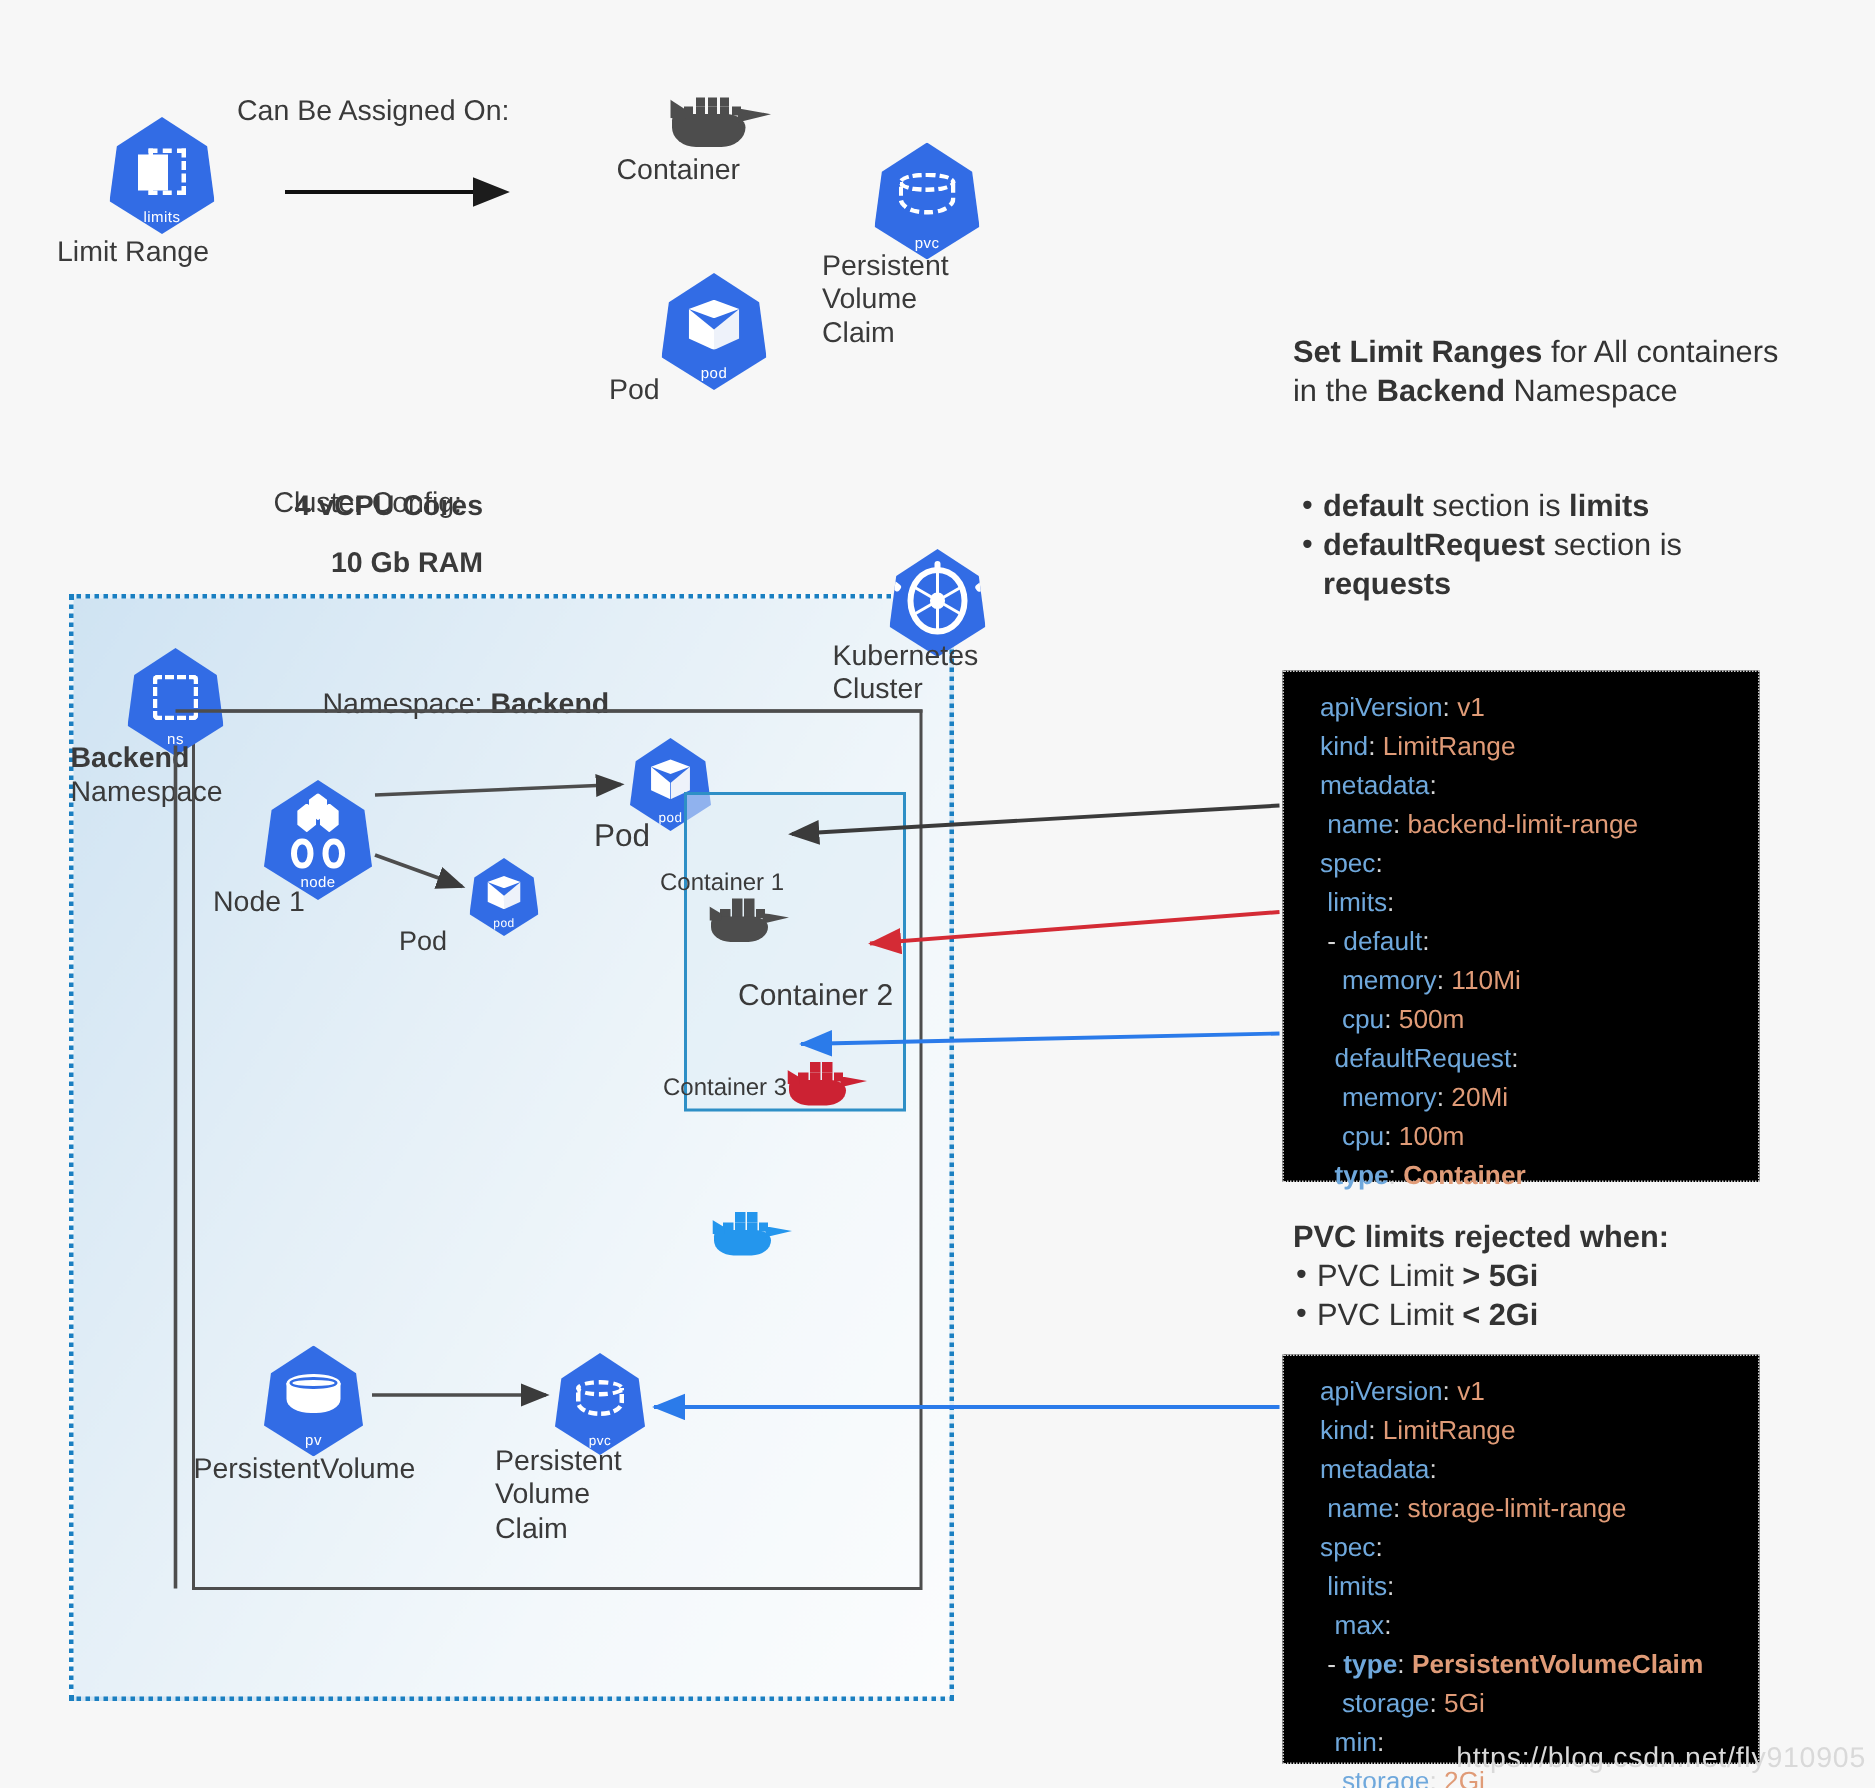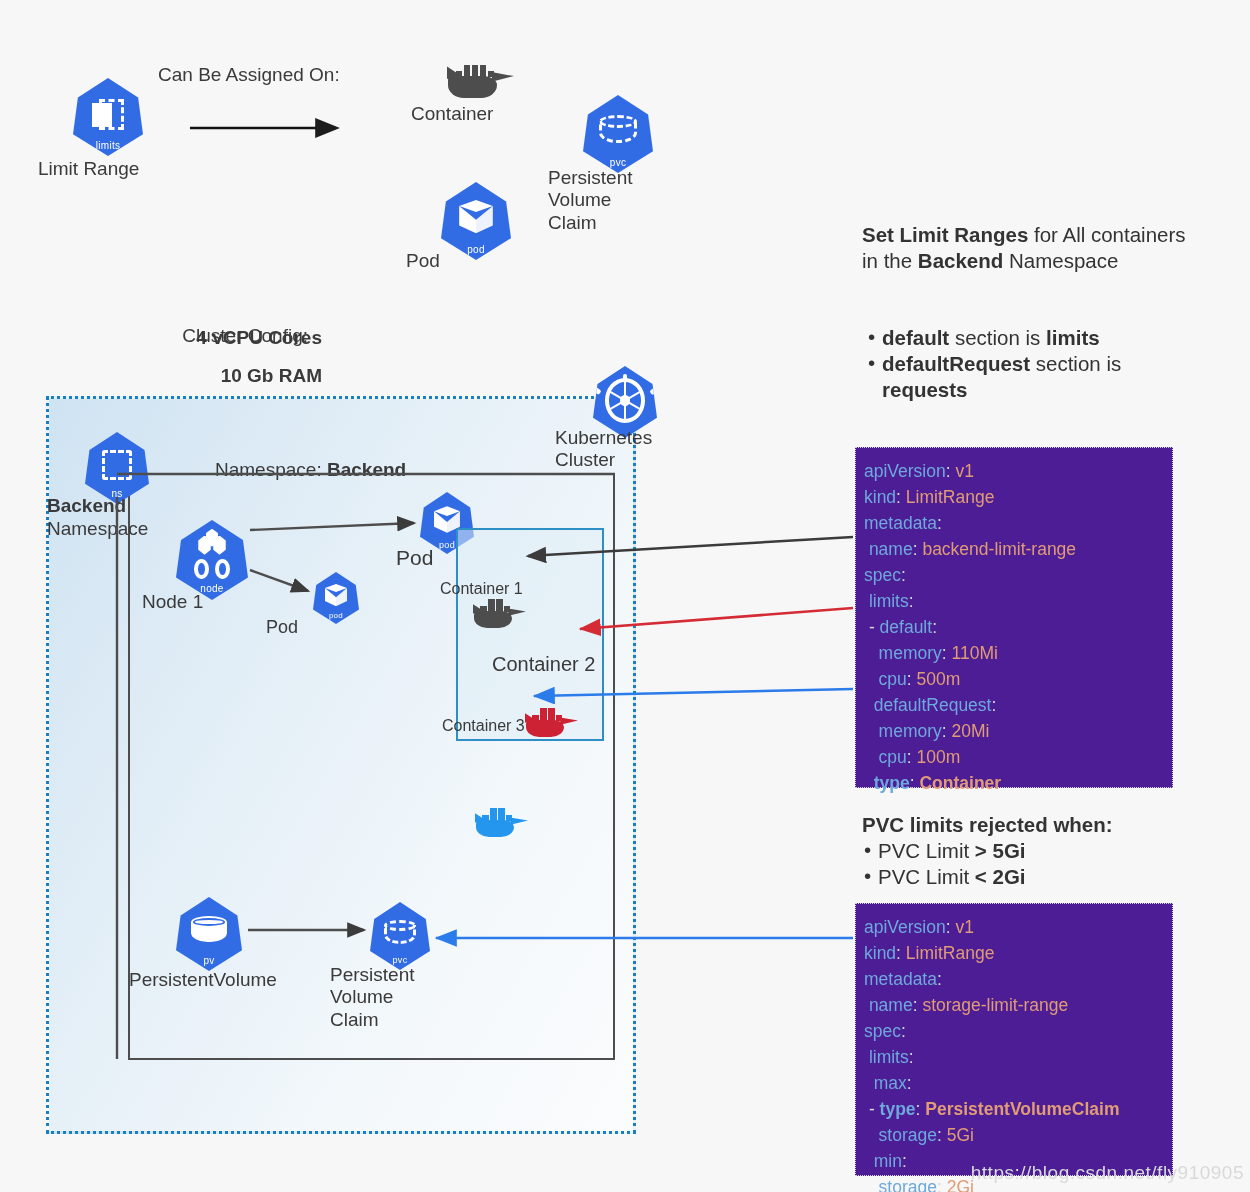--- a/index.html
+++ b/index.html
@@ -82,23 +82,23 @@
     box-sizing:border-box;
   }
   #pod-container-box{
     border:2px solid #2e8fc6;
     background:rgba(223,236,246,.55);
     box-sizing:border-box;
   }
 
   
   .yaml{
-    background:#4c1d95;
+    background:#000000;
     border:1px dotted #cfcfcf;
-    padding:10px 12px 12px 8px;
+    padding:10px 12px 12px 24px;
     box-sizing:border-box;
     font-family:"Liberation Sans","DejaVu Sans",sans-serif;
     font-size:17.5px;line-height:26px;
   }
   .yaml .ln{white-space:pre;}
   .yaml .k{color:#6fa8dc;}
   .yaml .v{color:#e09b77;}
   .yaml .p{color:#d8d8d8;}
   .yaml .bk{color:#6fa8dc;font-weight:bold;}
   .yaml .bv{color:#e09b77;font-weight:bold;}

